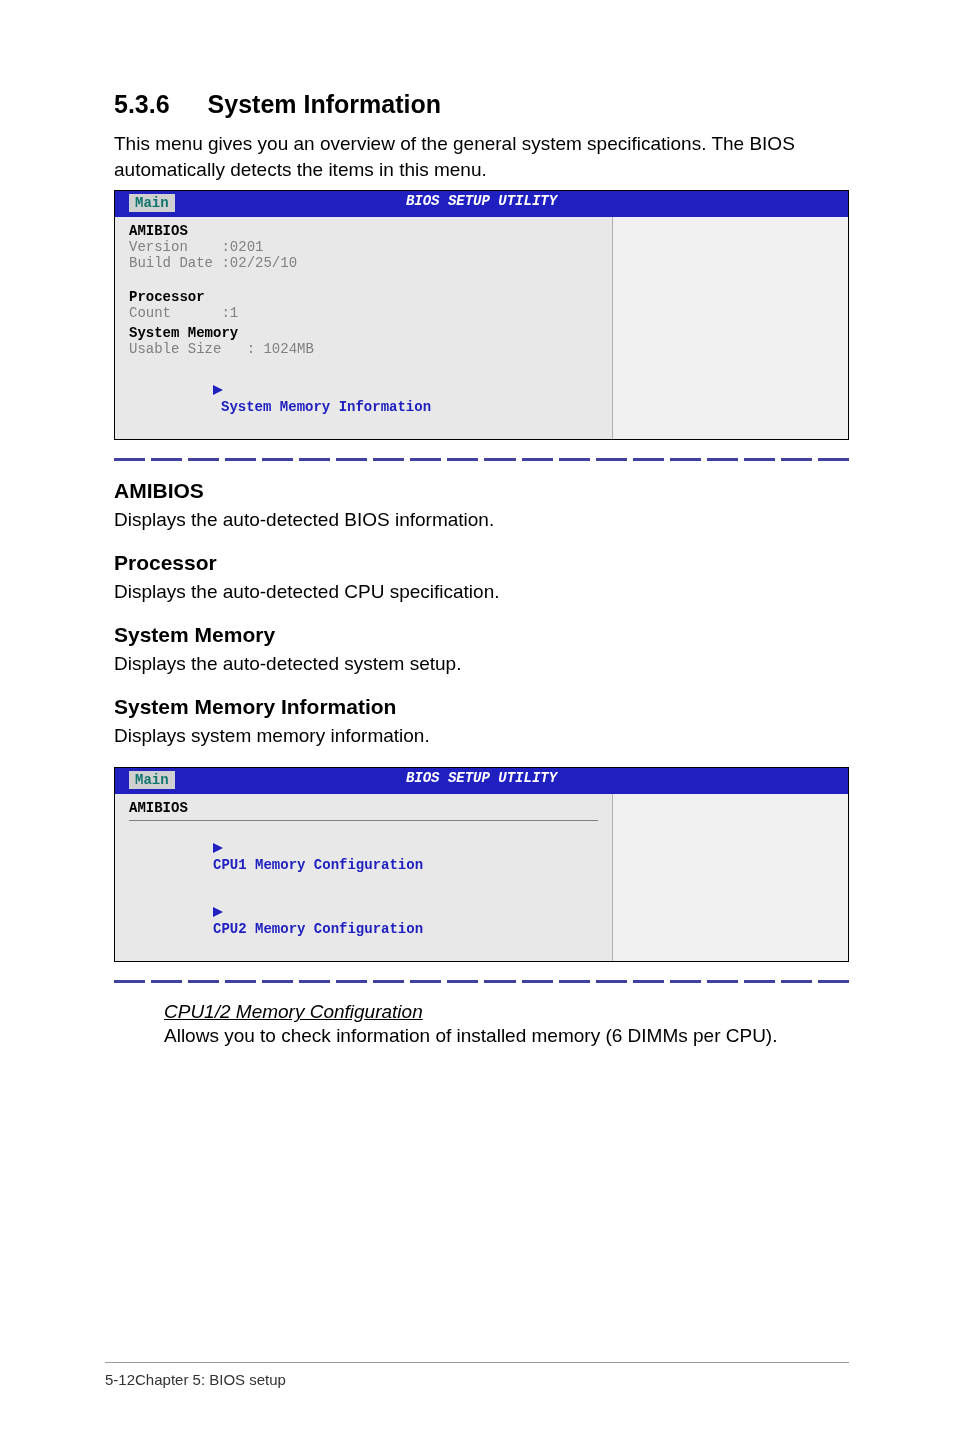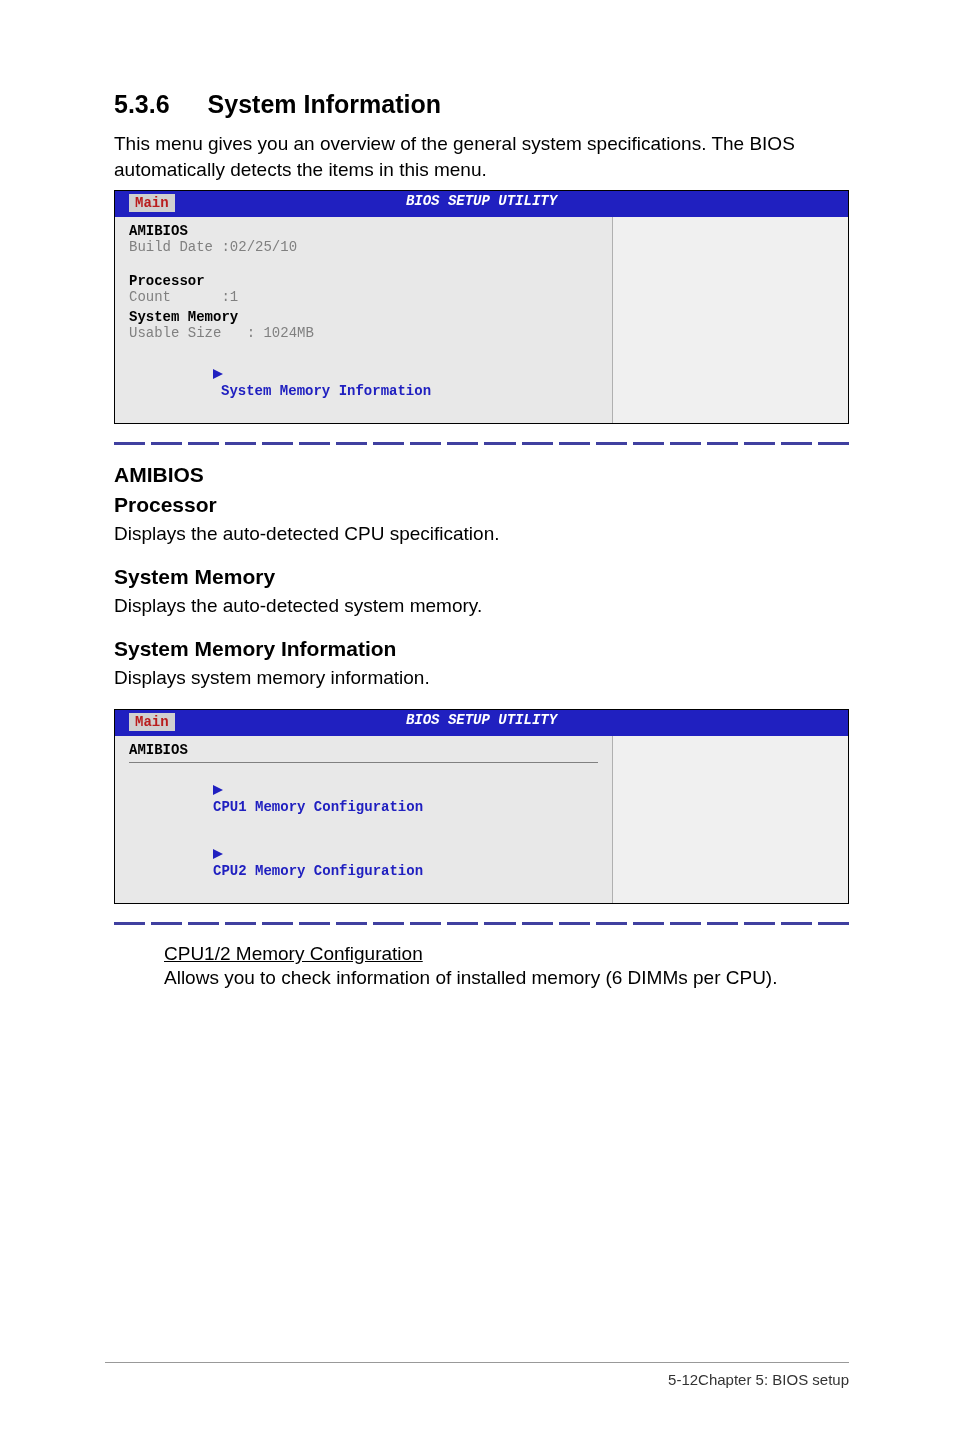--- a/index.html
+++ b/index.html
@@ -41,21 +41,21 @@
     }
     .bios-header {
       background: #2020c0;
       color: #fff;
       font-weight: bold;
       padding: 3px 0 5px 0;
       position: relative;
     }
     .bios-tab {
       background: #d0d0d0;
-      color: #b91c1c;
+      color: #0f766e;
       padding: 1px 6px;
       margin-left: 14px;
       display: inline-block;
       font-weight: bold;
     }
     .bios-title {
       position: absolute;
       left: 50%;
       transform: translateX(-50%);
       top: 2px;
@@ -113,39 +113,40 @@
       font-size: 21px;
       font-weight: bold;
       margin-bottom: 6px;
     }
     .sub-text {
       font-size: 19px;
       margin-bottom: 20px;
     }
     .link-text {
       text-decoration: underline;
+      font-style: italic;
       font-size: 19px;
       margin-left: 50px;
       margin-bottom: 2px;
     }
     .desc-text {
       font-size: 19px;
       margin-left: 50px;
     }
     .footer {
       position: absolute;
       bottom: 50px;
       left: 105px;
       right: 105px;
       border-top: 1px solid #999;
       padding-top: 8px;
       font-size: 15px;
       color: #333;
       display: flex;
-      justify-content: flex-end;
+      justify-content: flex-start;
     }
     .arrow-svg {
       width: 10px;
       height: 10px;
       display: inline-block;
       vertical-align: baseline;
     }
   </style>
 </head>
 <body>
@@ -158,20 +159,21 @@
 
   <div class="bios-box">
     <div class="bios-header">
       <span class="bios-title">BIOS SETUP UTILITY</span>
       <span class="bios-tab">Main</span>
     </div>
     <div class="bios-body">
       <div class="bios-left">
         <div class="bios-group">
           <div class="bios-row bios-row-bold">AMIBIOS</div>
+          <div class="bios-row"><span>Version</span>    <span>:0201</span></div>
           <div class="bios-row"><span>Build Date</span> <span>:02/25/10</span></div>
         </div>
         <div style="height:14px"></div>
         <div class="bios-group">
           <div class="bios-row bios-row-bold">Processor</div>
           <div class="bios-row"><span>Count</span>      <span>:1</span></div>
         </div>
         <div class="bios-group">
           <div class="bios-row bios-row-bold">System Memory</div>
           <div class="bios-row"><span>Usable Size</span>   <span>: 1024MB</span></div>
@@ -204,26 +206,27 @@
       <div class="shadow-dash"></div>
       <div class="shadow-dash"></div>
       <div class="shadow-dash"></div>
       <div class="shadow-dash"></div>
       <div class="shadow-dash"></div>
       <div class="shadow-dash"></div>
       <div class="shadow-dash"></div>
   </div>
 
   <h3 class="sub-heading">AMIBIOS</h3>
+  <p class="sub-text">Displays the auto-detected BIOS information.</p>
 
   <h3 class="sub-heading">Processor</h3>
   <p class="sub-text">Displays the auto-detected CPU specification.</p>
 
   <h3 class="sub-heading">System Memory</h3>
-  <p class="sub-text">Displays the auto-detected system memory.</p>
+  <p class="sub-text">Displays the auto-detected system setup.</p>
 
   <h3 class="sub-heading">System Memory Information</h3>
   <p class="sub-text">Displays system memory information.</p>
 
   <div class="bios-box">
     <div class="bios-header">
       <span class="bios-title">BIOS SETUP UTILITY</span>
       <span class="bios-tab">Main</span>
     </div>
     <div class="bios-body">

